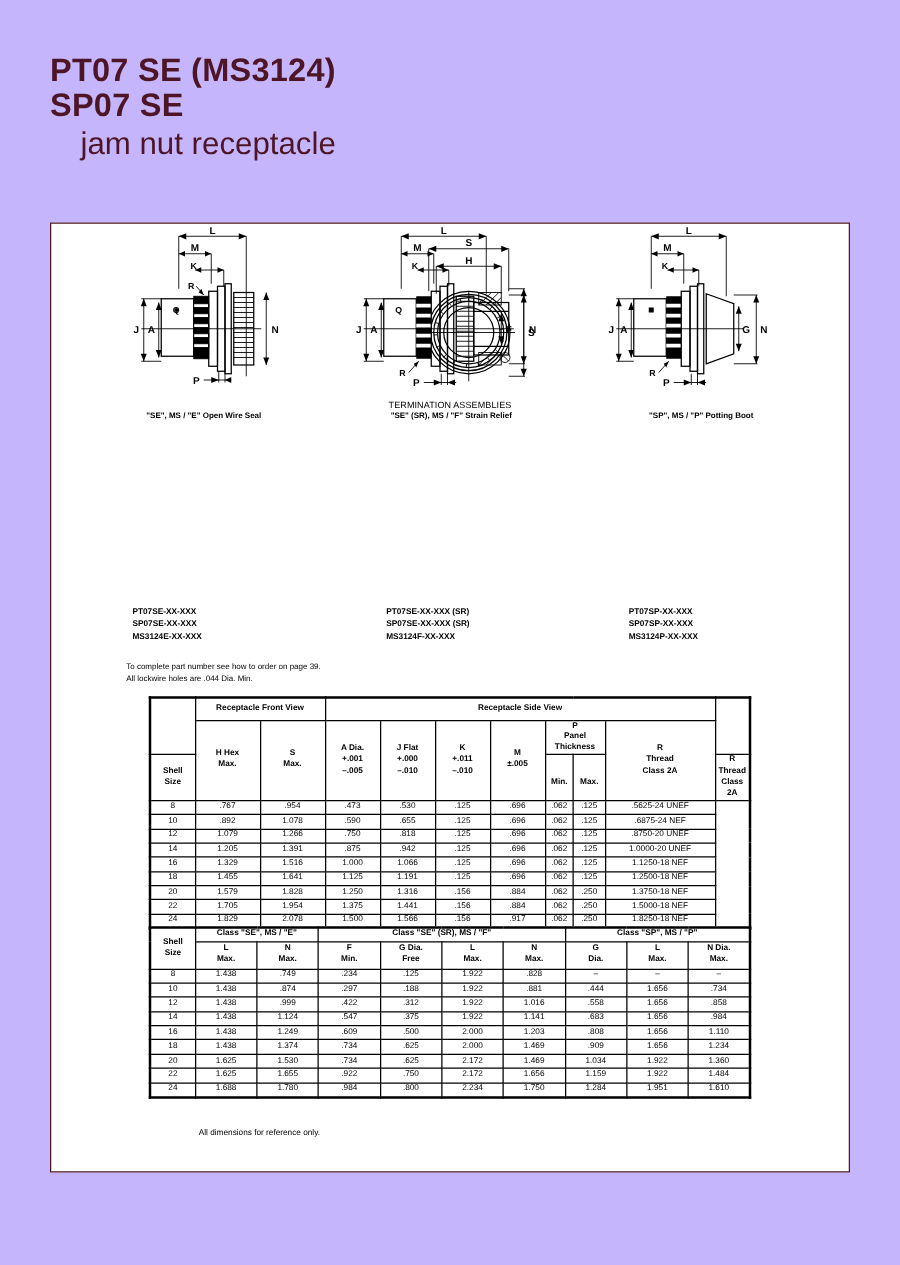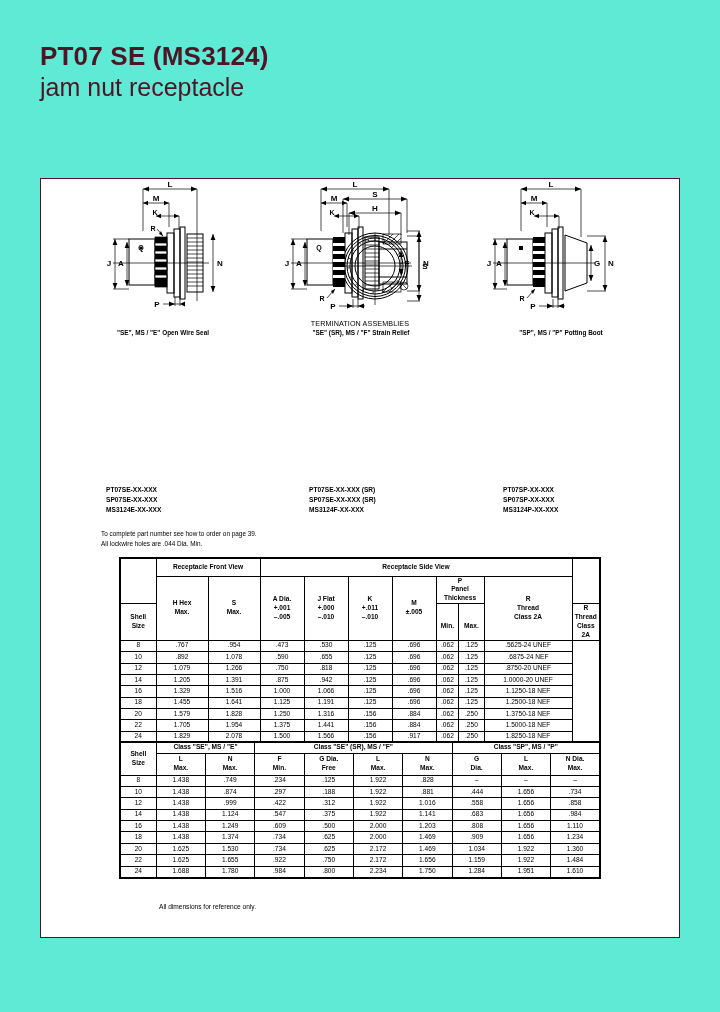--- a/index.html
+++ b/index.html
@@ -6,32 +6,32 @@
   html, body { margin:0; padding:0; }
   body {
     width:720px; height:1012px;
     background:#ffffff;
     font-family:"Liberation Sans", sans-serif;
     color:#000;
     position:relative;
   }
   .page {
     position:absolute; inset:0;
-    background:#5eead4;
+    background:#c4b5fd;
   }
 
   
   .title-block { position:absolute; left:40px; top:42px; }
   .title-line1, .title-line2 {
     font-size:26px; font-weight:bold; color:#4d1525;
     line-height:1.08; letter-spacing:0.2px;
   }
   .title-line3 {
     font-size:25px; font-weight:normal; color:#4d1525;
-    line-height:1.25; margin-top:2px;
+    line-height:1.25; margin-top:2px;text-align:right;
   }
 
   
   .content-box {
     position:absolute; left:40px; top:178px;
     width:640px; height:760px;
     border:1px solid #4d1525;
     background:#fff;
   }
 
@@ -104,20 +104,21 @@
   .dimtxt { font-family:"Liberation Sans", sans-serif; font-size:8px; font-weight:bold; fill:#000; }
   .dimtxt-s { font-family:"Liberation Sans", sans-serif; font-size:7px; font-weight:bold; fill:#000; }
 </style>
 </head>
 <body>
 
 <div class="page">
 
   <div class="title-block">
     <div class="title-line1">PT07 SE (MS3124)</div>
+    <div class="title-line2">SP07 SE</div>
     <div class="title-line3">jam nut receptacle</div>
   </div>
 
   <div class="content-box">
 
     <div class="diagrams">
 
       <div class="front-view">
         <svg width="120" height="130" viewBox="0 0 120 130">
 

